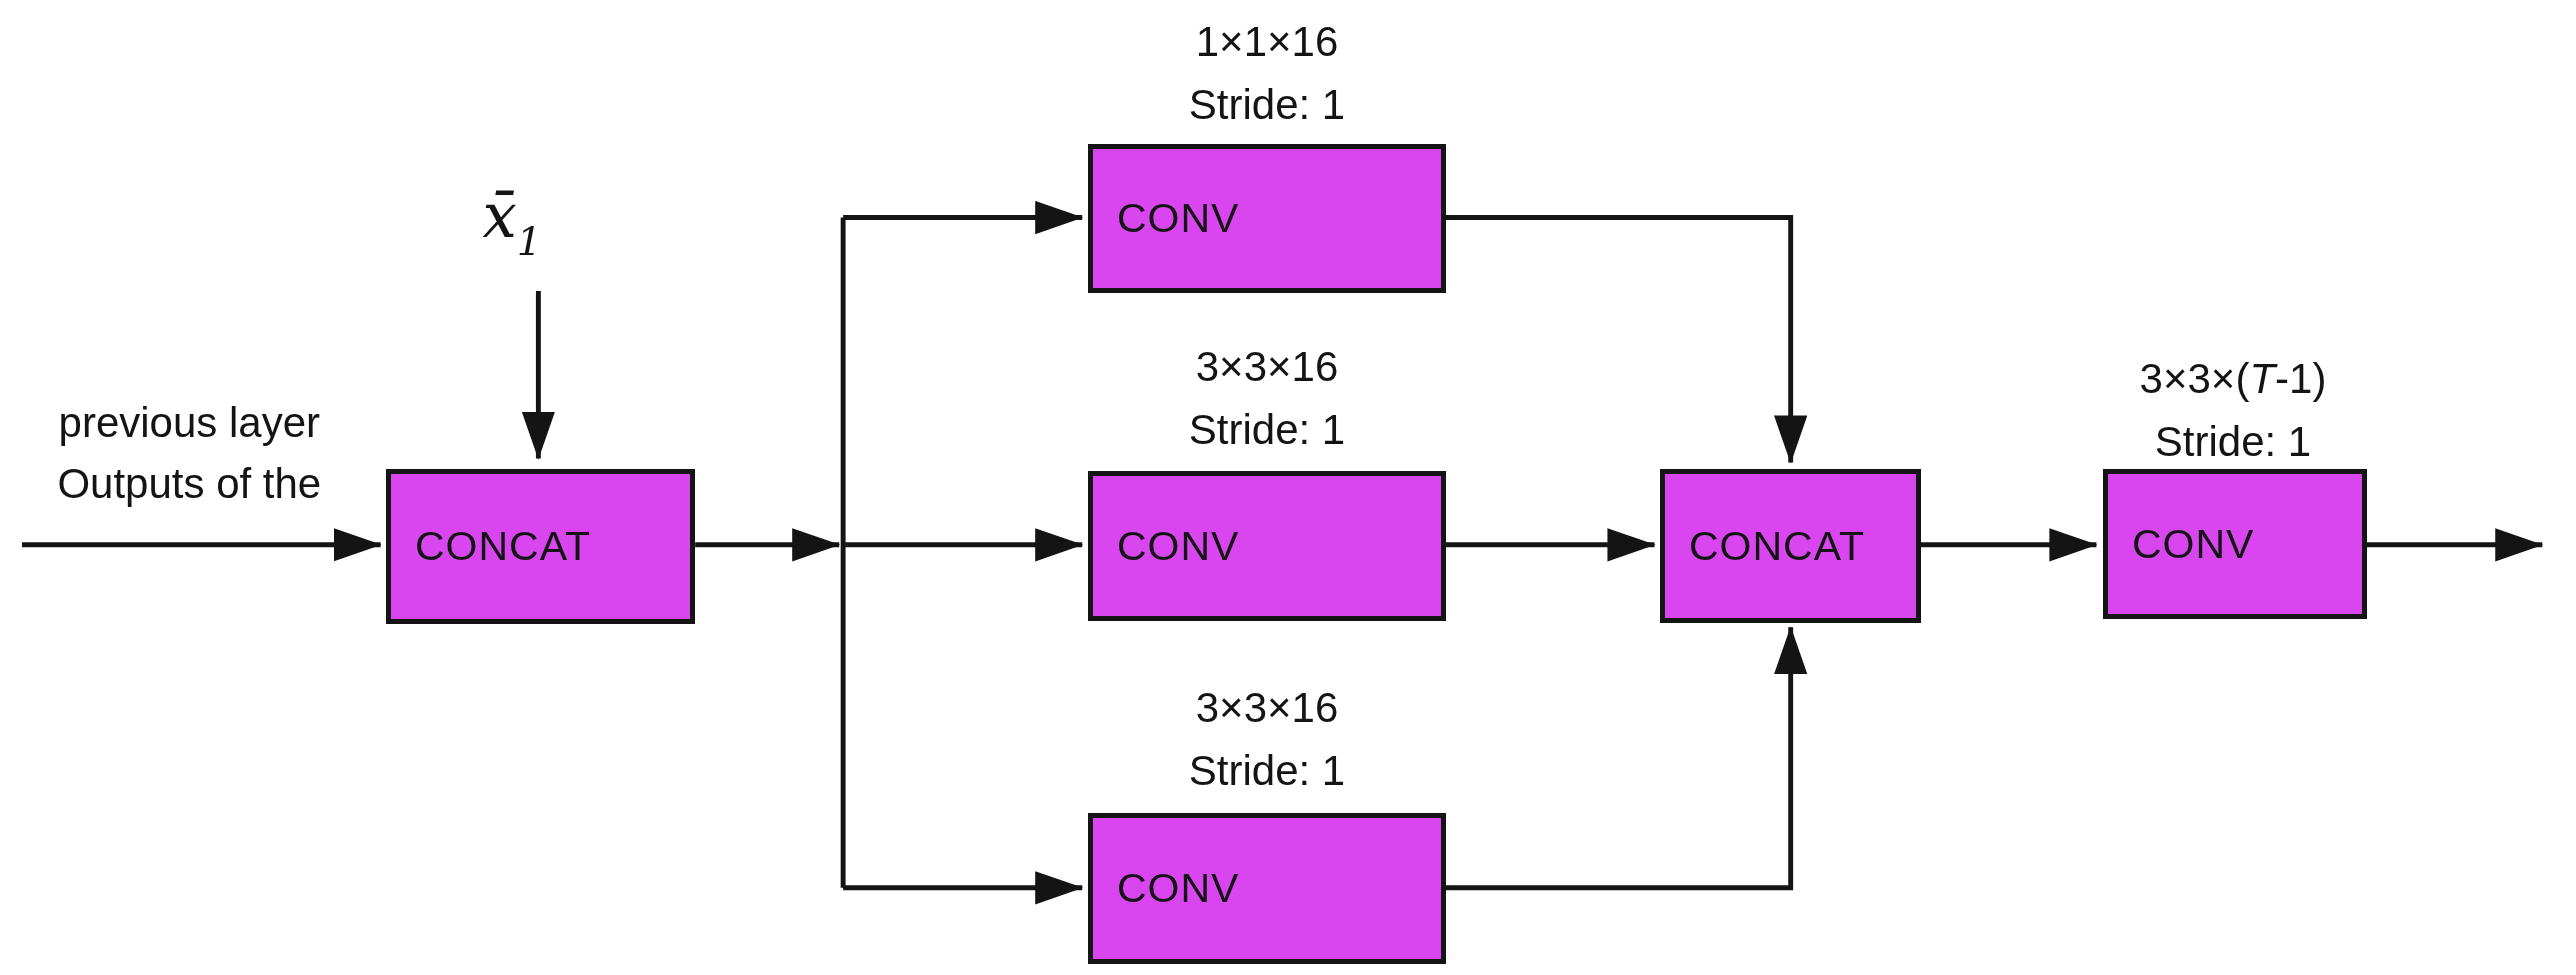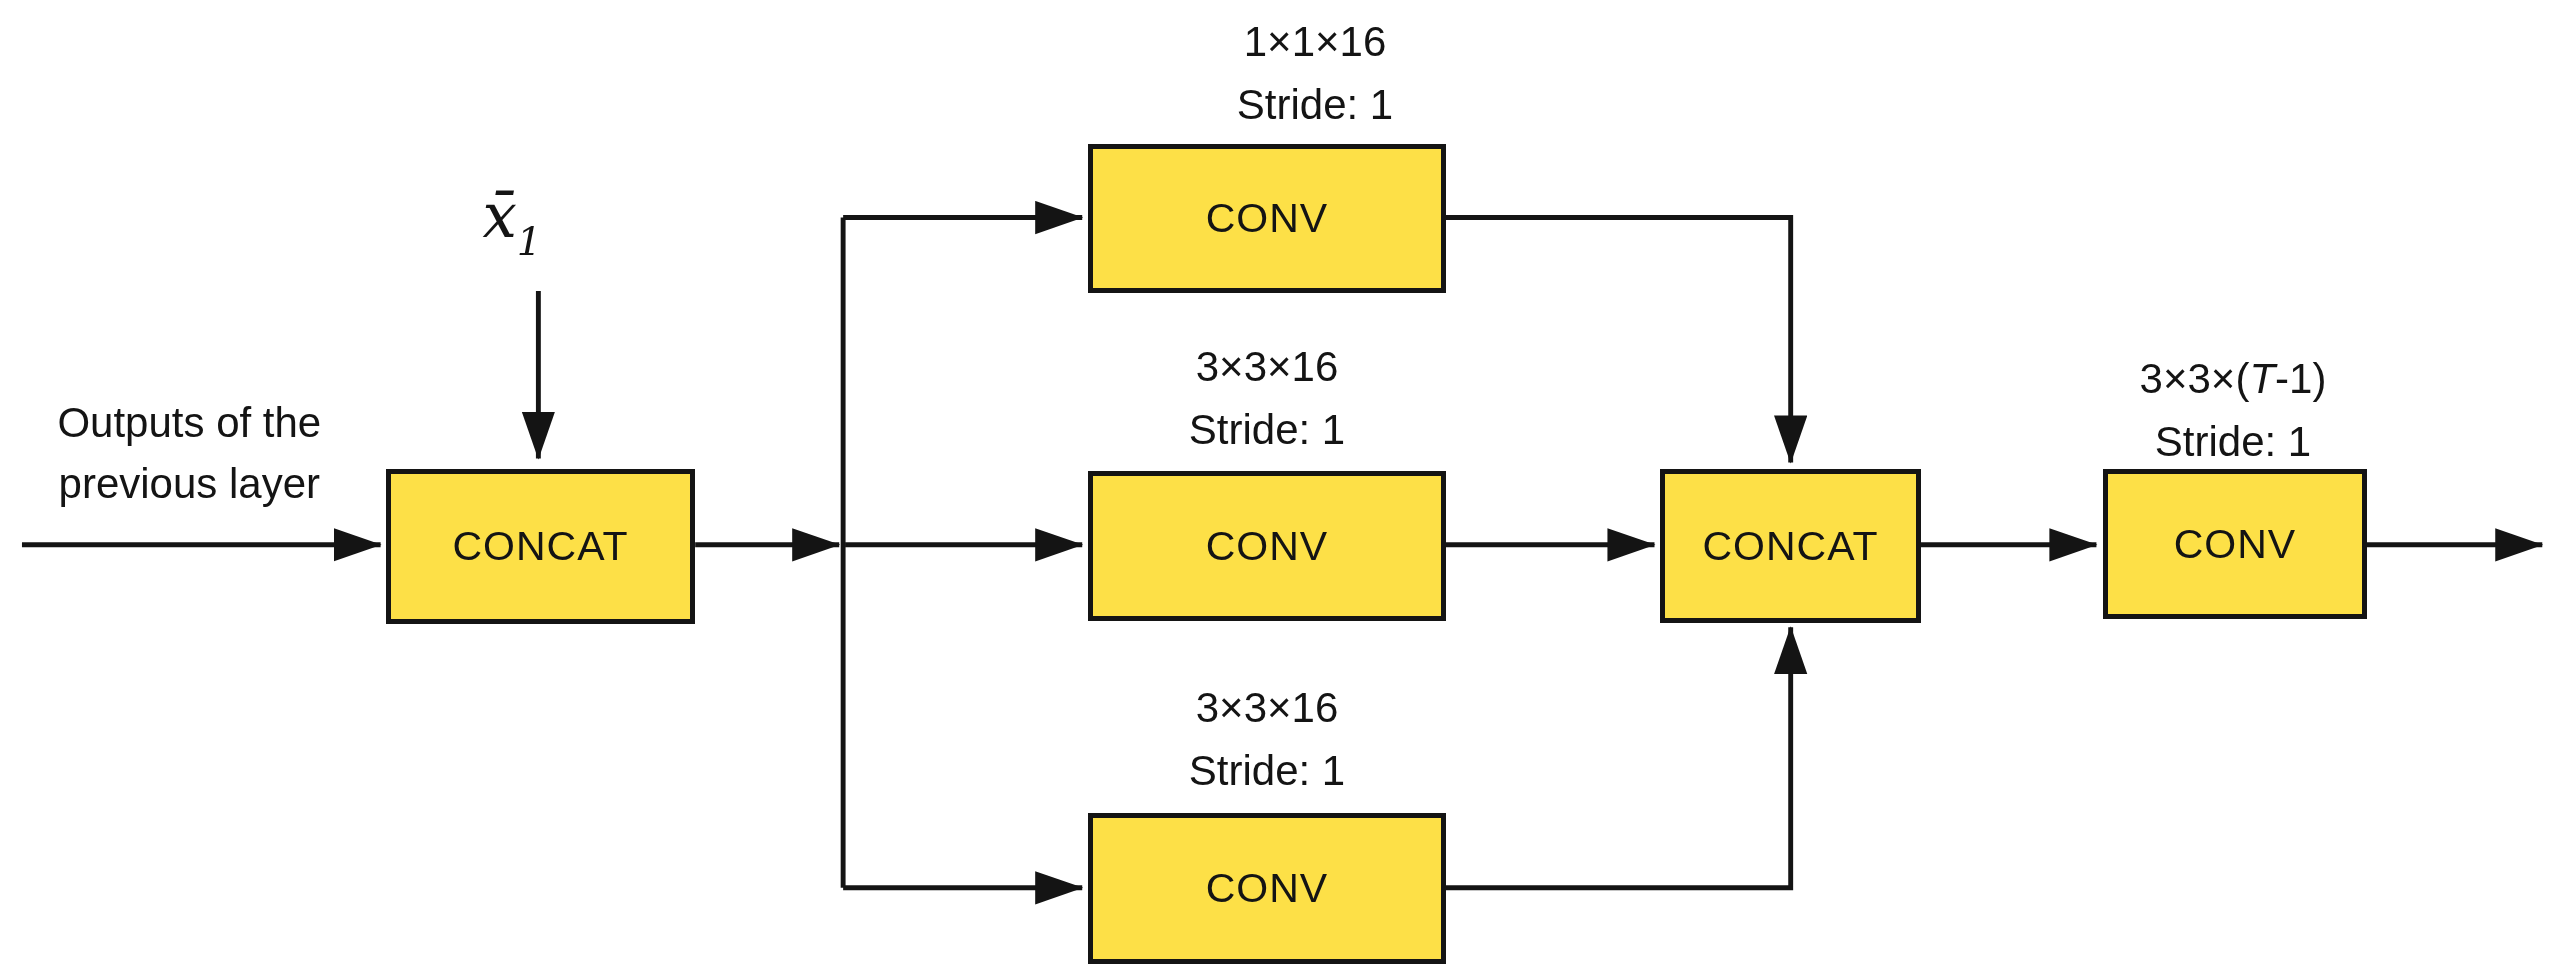--- a/index.html
+++ b/index.html
@@ -20,27 +20,28 @@
     position: absolute;
     left: 0;
     top: 0;
     width: 2576px;
     height: 975px;
   }
   .node {
     position: absolute;
     box-sizing: border-box;
     border: 5.9px solid #141414;
-    background: #fde047;
+    background: #d946ef;
     display: flex;
     align-items: center;
-    justify-content: center;
+    justify-content: flex-start;
     font-size: 41px;
     letter-spacing: 1px;
     color: #141414;
+    padding-left: 24px;
   }
   .spec-label {
     position: absolute;
     width: 510px;
     text-align: center;
     font-size: 42px;
     line-height: 63px;
     color: #141414;
     white-space: nowrap;
   }
@@ -96,29 +97,29 @@
       <path d="M860 906 H1104" marker-end="url(#ah)"></path>
       <path d="M1475 222 L1827 222 L1827 472" marker-end="url(#ah)"></path>
       <path d="M1475 556 H1688" marker-end="url(#ah)"></path>
       <path d="M1475 906 L1827 906 L1827 640" marker-end="url(#ah)"></path>
       <path d="M1960 556 H2139" marker-end="url(#ah)"></path>
       <path d="M2414 556 H2594" marker-end="url(#ah)"></path>
     </g>
   </svg>
 
   <div class="input-caption">
+    <div>previous layer</div>
     <div>Outputs of the</div>
-    <div>previous layer</div>
   </div>
 
   <div class="xbar-label">
     <span>x̄</span><sub>1</sub>
   </div>
 
-  <div class="spec-label" style="left:1060px; top:9.8px;">
+  <div class="spec-label" style="left:1012px; top:9.8px;">
     <div>1×1×16</div>
     <div>Stride: 1</div>
   </div>
 
   <div class="spec-label" style="left:1012px; top:335px;">
     <div>3×3×16</div>
     <div>Stride: 1</div>
   </div>
 
   <div class="spec-label" style="left:1012px; top:676px;">

